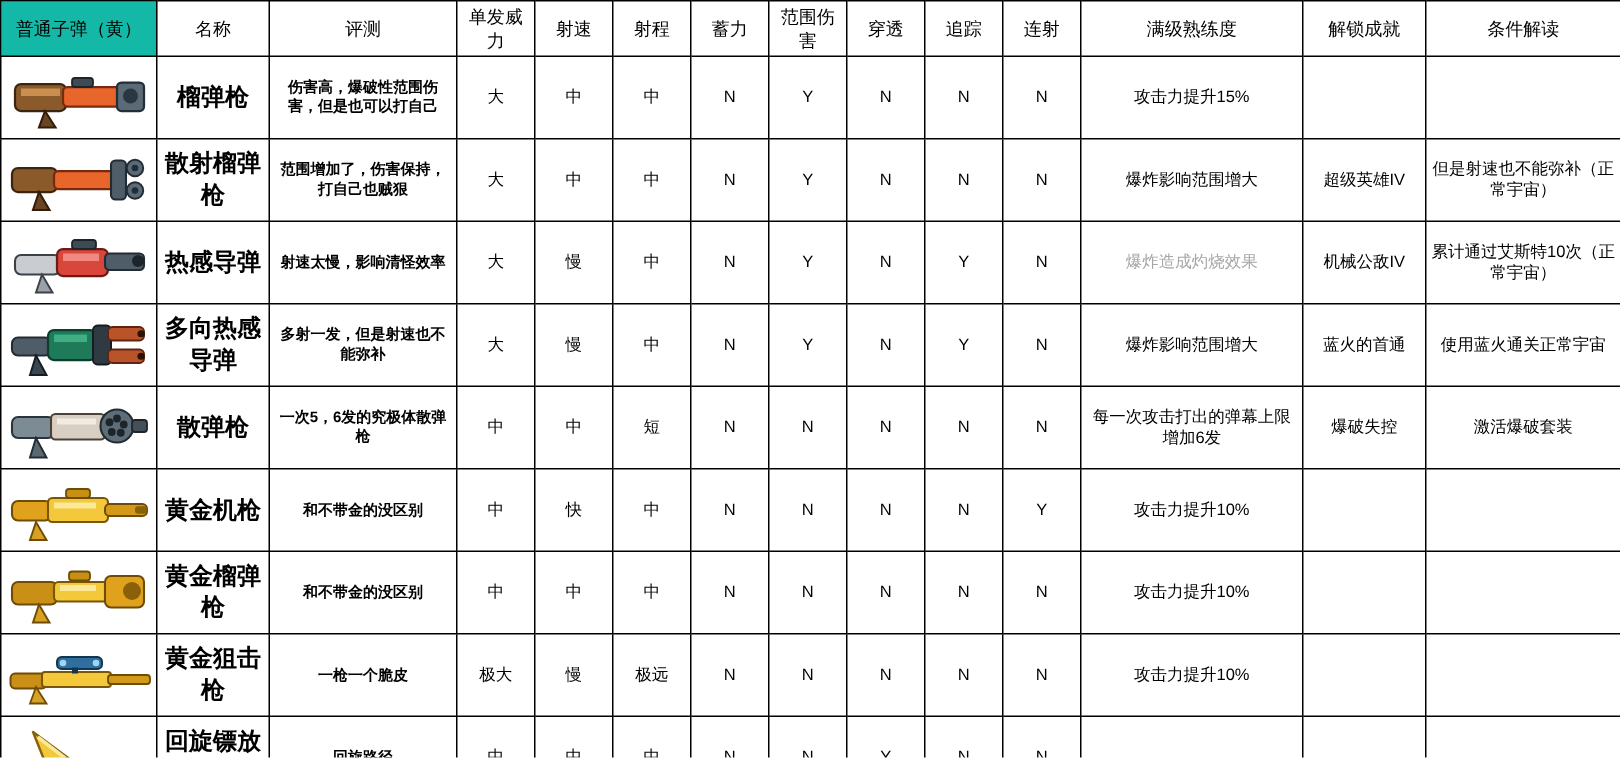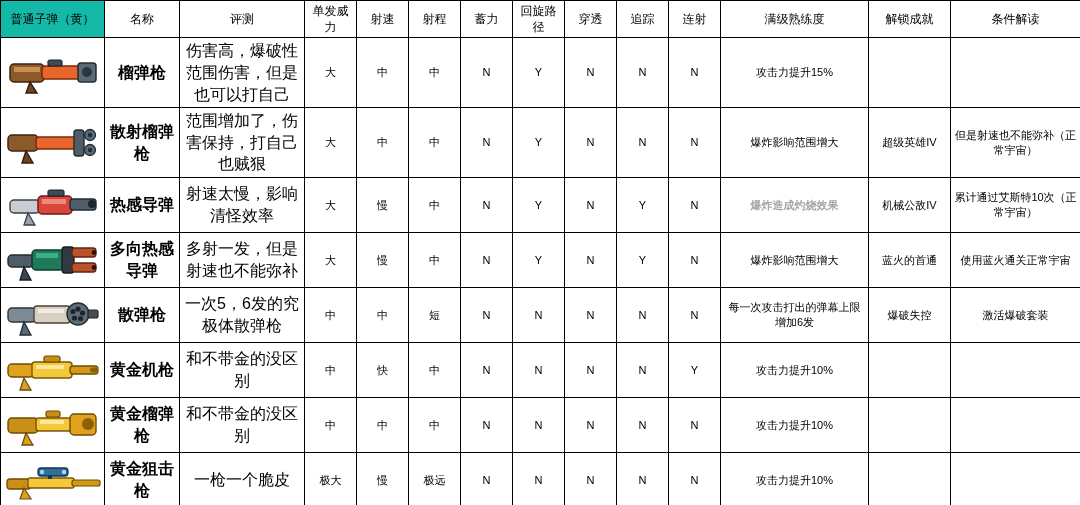--- a/index.html
+++ b/index.html
@@ -53,40 +53,41 @@
   col.c-mast  { width: 148px; }
   col.c-ach   { width: 82px; }
   col.c-cond  { width: 130px; }
 
   tbody tr { height: 52px; }
   td.name-cell {
     font-weight: bold;
     font-size: 16px;
   }
   td.comment-cell {
-    font-size: 16px;
+    font-size: 10px;
     text-align: center;
+    font-weight: bold;
   }
   td.mastery-cell, td.ach-cell, td.cond-cell {
     font-size: 11px;
   }
   td.img-cell {
     padding: 0;
     background: #ffffff;
   }
   .weapon-art {
     width: 100px;
     height: 46px;
     margin: 2px auto;
     position: relative;
     border-radius: 2px;
     overflow: hidden;
   }
   .weapon-art svg { display: block; }
-  .muted { color: #a6a6a6; font-weight: bold; }
+  .muted { color: #a6a6a6; }
 </style>
 </head>
 <body>
 
 <table class="weapon-table">
   <colgroup>
     <col class="c-img">
       <col class="c-name">
       <col class="c-comm">
       <col class="c-pow">
@@ -103,21 +104,21 @@
   </colgroup>
   <thead>
     <tr>
       <th class="first-col">普通子弹（黄）</th>
       <th>名称</th>
       <th>评测</th>
       <th>单发威力</th>
       <th>射速</th>
       <th>射程</th>
       <th>蓄力</th>
-      <th>回旋路径</th>
+      <th>范围伤害</th>
       <th>穿透</th>
       <th>追踪</th>
       <th>连射</th>
       <th>满级熟练度</th>
       <th>解锁成就</th>
       <th>条件解读</th>
     </tr>
   </thead>
   <tbody>
 

